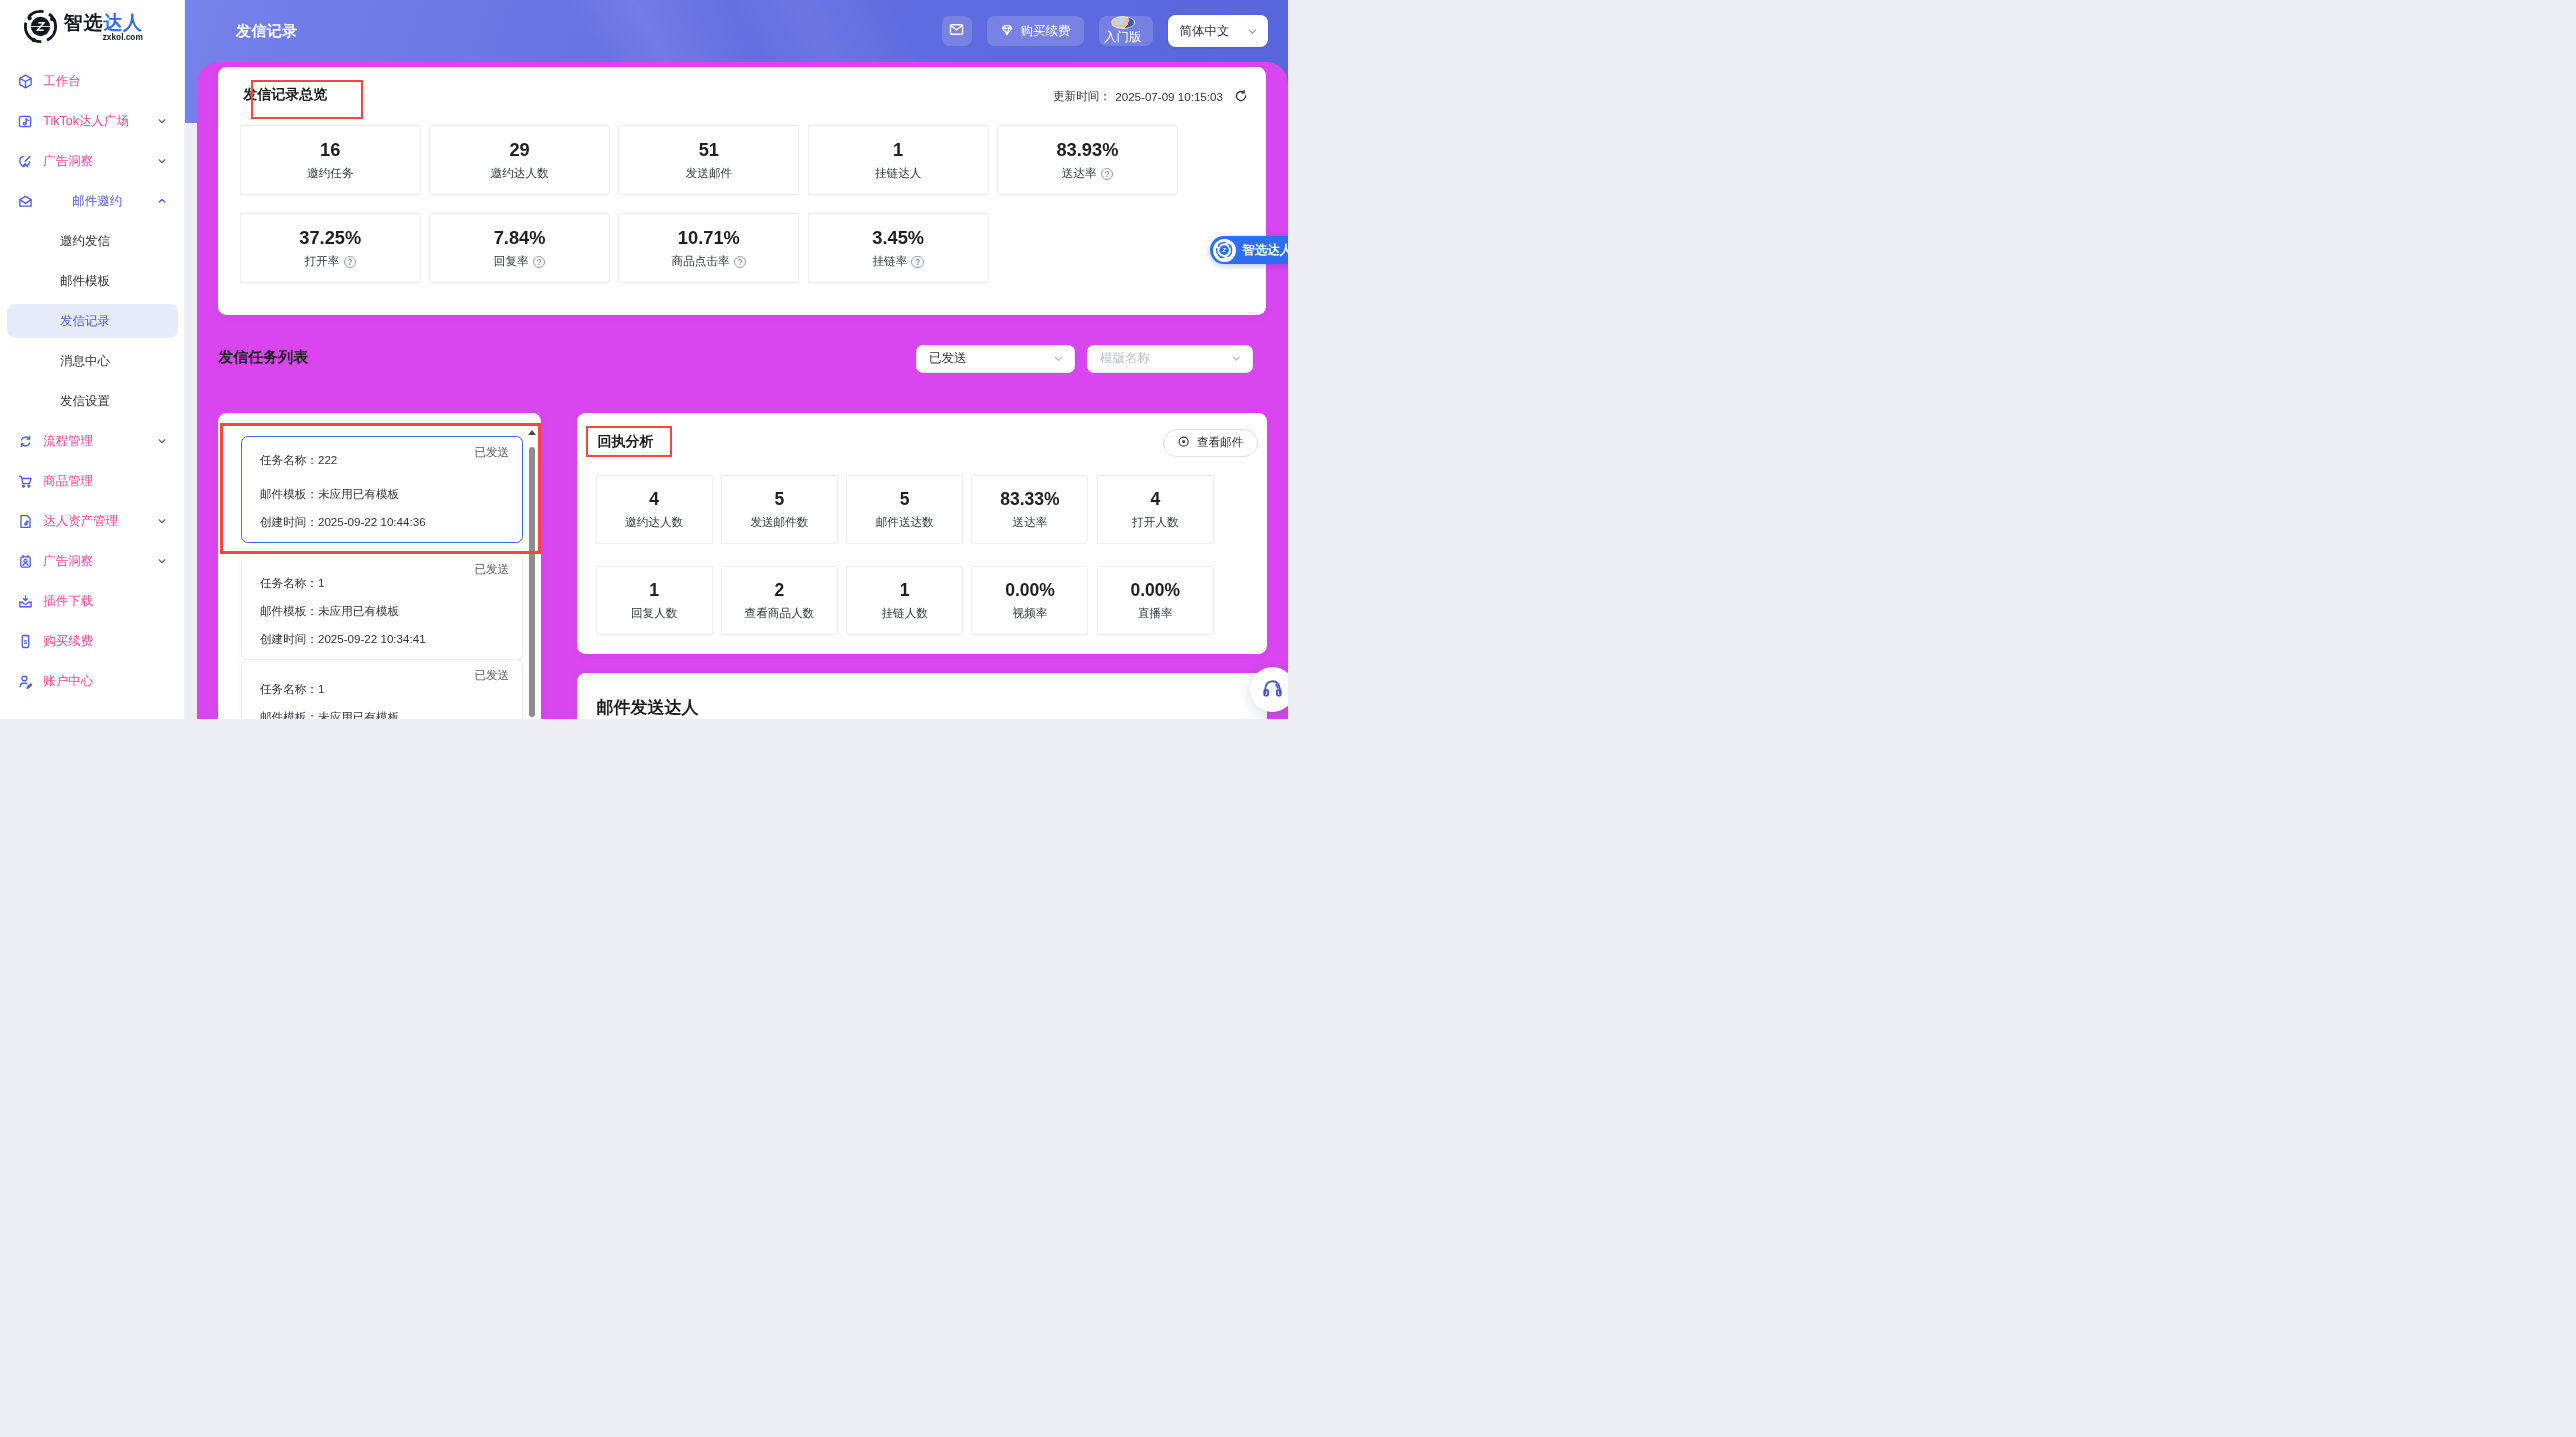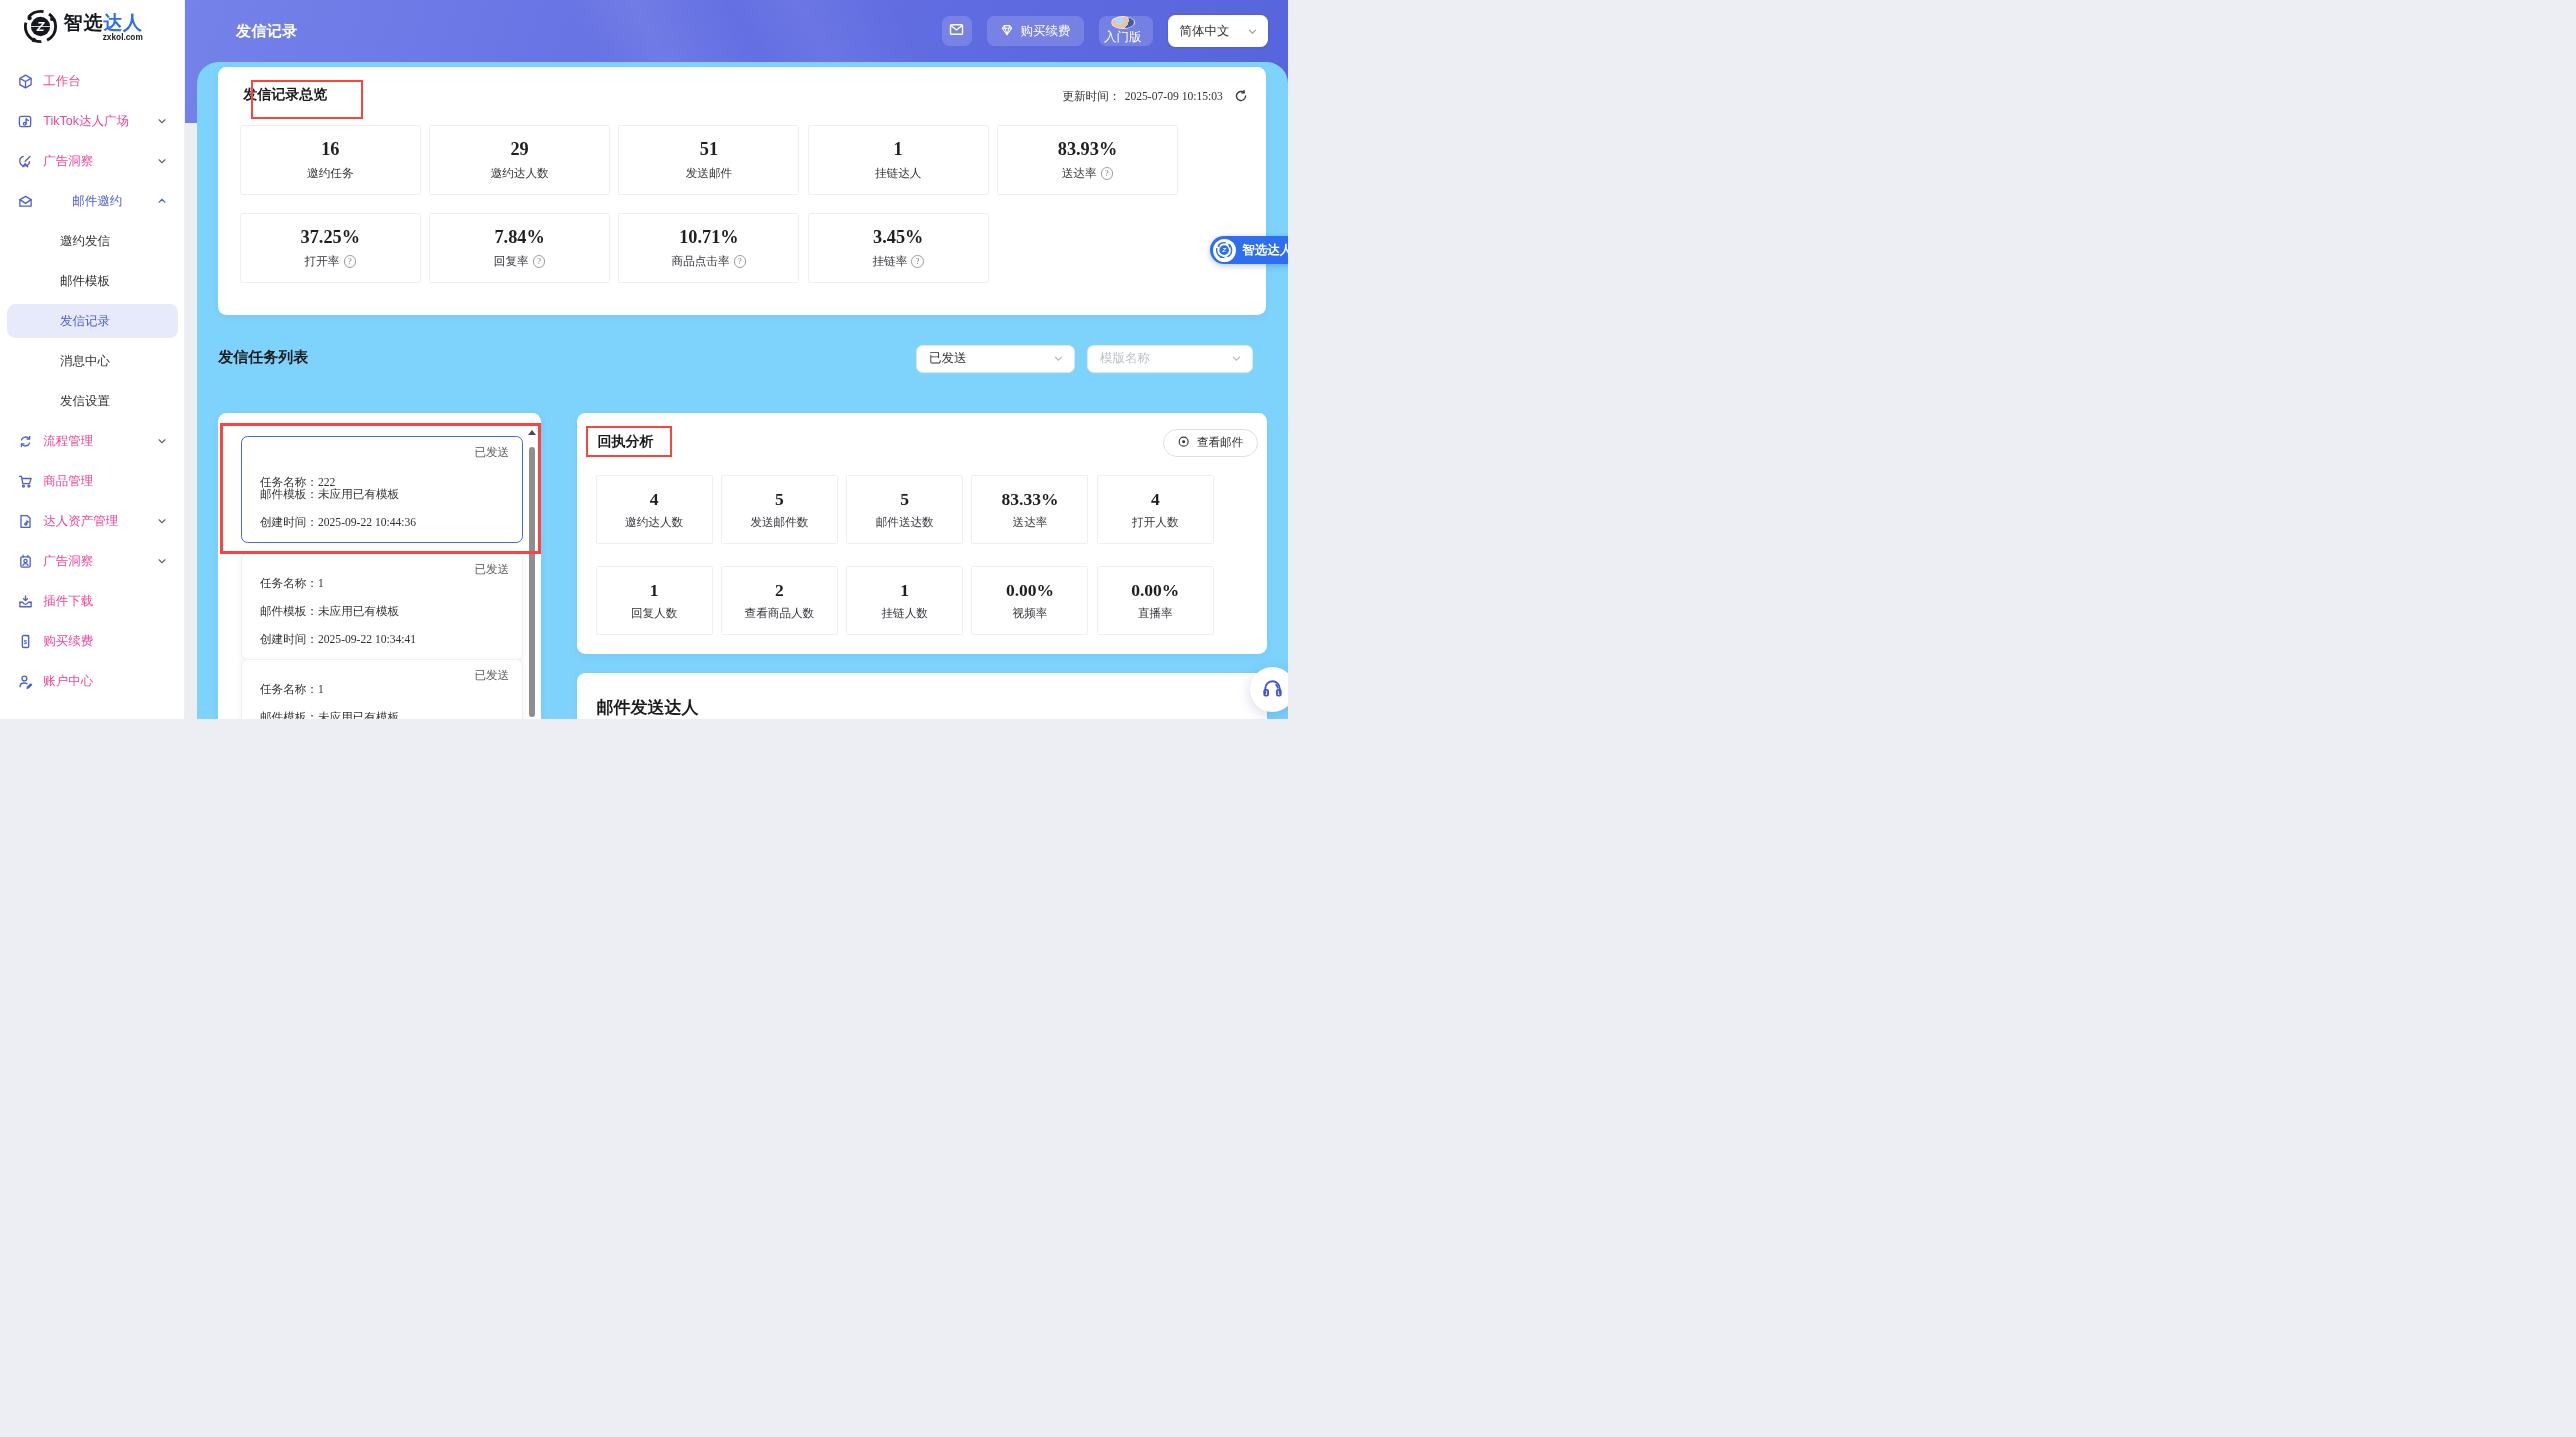--- a/index.html
+++ b/index.html
@@ -38,21 +38,21 @@
   .tb-btn { height:30px; border-radius:7.5px; background:rgba(255,255,255,.16); display:flex; align-items:center; justify-content:center; cursor:pointer; color:#fff; }
   .tb-mail { width:30px; }
   .tb-buy { padding:0 13.3px; gap:6.7px; font-size:12.5px; }
   .tb-user { padding:0 11.6px 0 5px; gap:0; font-size:12.5px;flex-direction:column; }
   .avatar { width:24px; height:24px; border-radius:50%; border:0.8px solid rgba(255,255,255,.65);
     background:radial-gradient(circle at 35% 30%, #bcd4ee 0 28%, #e7c3a0 29% 55%, #41599f 56% 100%); }
   .lang-select { height:32px; width:100px; background:#fff; border-radius:7.5px; display:flex; align-items:center; padding:0 10px 0 11.6px; font-size:12.5px; color:#303133; cursor:pointer; box-shadow:0 0.8px 2.5px rgba(30,40,90,.15); }
   .lang-select .chev { margin-left:auto; display:flex; }
 
   
-  .content { position:absolute; left:11.6px; right:0; top:62px; bottom:0; background:#7dd3fc; border-radius:21.6px 21.6px 0 0; z-index:2; overflow:hidden;font-family:Liberation Serif, serif; }
+  .content { position:absolute; left:11.6px; right:0; top:62px; bottom:0; background:#d946ef; border-radius:21.6px 21.6px 0 0; z-index:2; overflow:hidden; }
   .card { position:absolute; background:#fff; border-radius:8.3px; box-shadow:0 2.5px 8.3px rgba(34,48,110,.05); }
 
   
   .overview { left:21.6px; top:5px; width:1048px; height:248px; }
   .sec-title { font-size:14px; font-weight:700; color:#1C1C1E; }
   .overview .sec-title { position:absolute; left:25px; top:19px; }
   .update-row { position:absolute; right:18.3px; top:21.6px; display:flex; align-items:center; gap:11px; font-size:11.6px; color:#333; }
   .refresh { display:flex; cursor:pointer; }
   .stat-row { position:absolute; left:21.6px; display:flex; gap:8.3px; }
   .stat-row.r1 { top:58px; }
@@ -428,21 +428,21 @@
         <span class="chev">
             <svg width="10.8" height="10.8" viewBox="0 0 12 12" fill="none" stroke="#B4B8C0" stroke-width="1.3" stroke-linecap="round">
               <path d="M2.5 4.5 L6 8 L9.5 4.5"></path>
             </svg>
           </span>
       </div>
 
       <section class="card tasklist">
         <div class="task-card tc1">
           <span class="status">已发送</span>
-          <div class="trow" style="top:38px"><span>任务名称：</span><span>222</span></div>
+          <div class="trow" style="top:16px"><span>任务名称：</span><span>222</span></div>
           <div class="trow" style="top:50px"><span>邮件模板：</span><span>未应用已有模板</span></div>
           <div class="trow" style="top:78px"><span>创建时间：</span><span>2025-09-22 10:44:36</span></div>
         </div>
         <div class="task-card tc2">
           <span class="status">已发送</span>
           <div class="trow" style="top:21.6px"><span>任务名称：</span><span>1</span></div>
           <div class="trow" style="top:50px"><span>邮件模板：</span><span>未应用已有模板</span></div>
           <div class="trow" style="top:78px"><span>创建时间：</span><span>2025-09-22 10:34:41</span></div>
         </div>
         <div class="task-card tc3">

